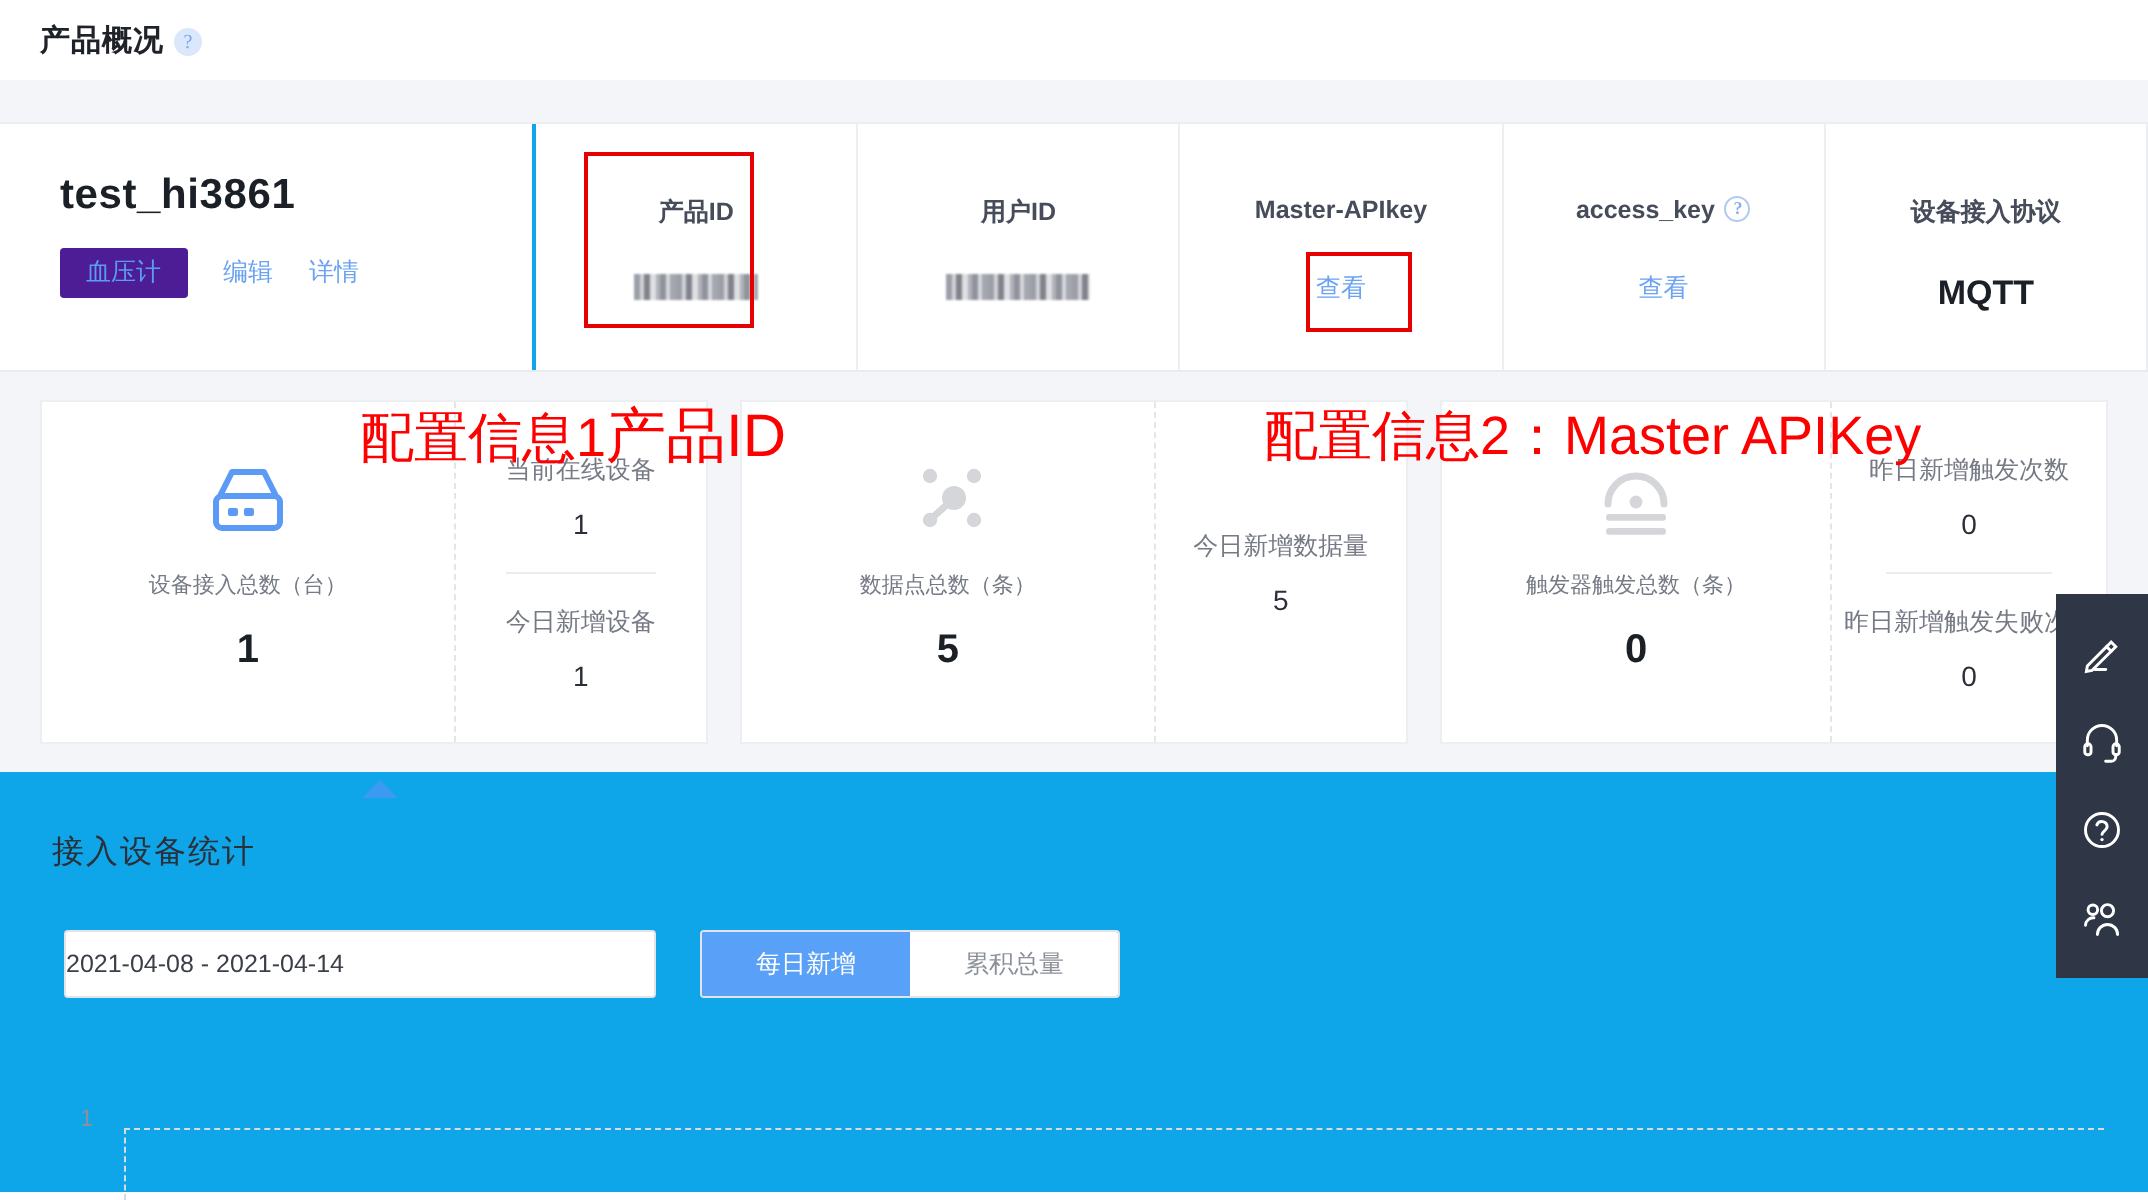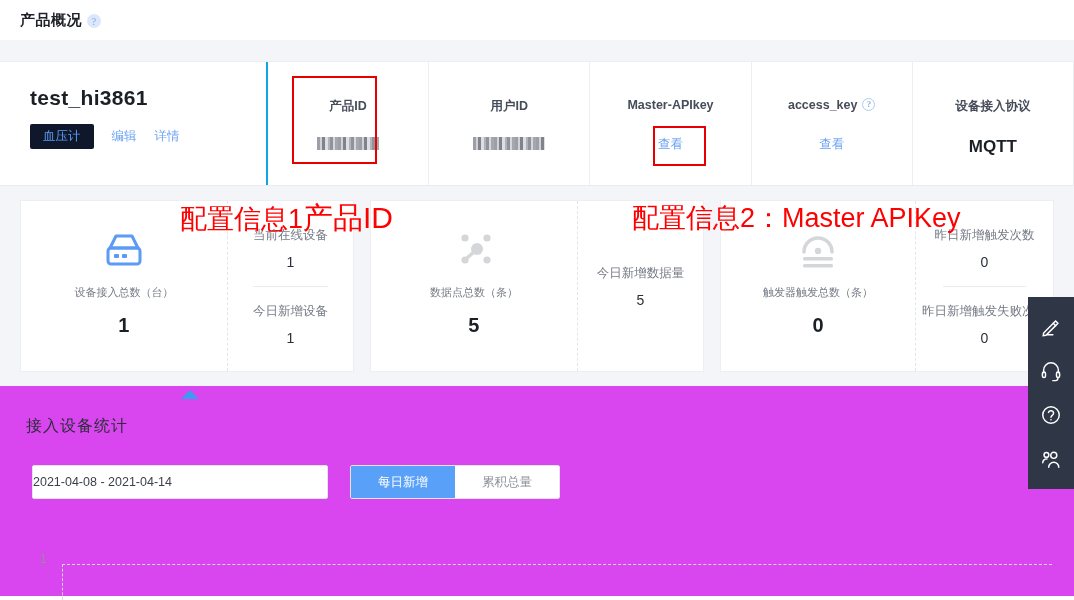--- a/index.html
+++ b/index.html
@@ -49,21 +49,21 @@
     border-bottom: 1px solid #e9ebef;
   }
   .pc-left {
     width: 268px; flex: none;
     padding: 24px 0 0 30px;
     border-right: 2px solid #0ea5e9;
   }
   .pc-name { font-size: 21px; font-weight: bold; color: #1b1f26; letter-spacing: .3px; }
   .pc-sub { margin-top: 14px; display: flex; align-items: center; }
   .pc-tag {
-    background: #0f172a; color: #5b9bf5;
+    background: #4c1d95; color: #5b9bf5;
     font-size: 12.5px; padding: 4px 13px; border-radius: 2px;
   }
   .pc-link { color: #6ba3f2; font-size: 12.5px; margin-left: 18px; cursor: pointer; }
 
   .pc-cell {
     flex: 1 1 0;
     border-right: 1px solid #eceef2;
     display: flex; flex-direction: column; align-items: center;
     padding-top: 36px;
     position: relative;
@@ -149,21 +149,21 @@
     position: absolute; left: 181px; top: 390px;
     width: 0; height: 0;
     border-left: 9px solid transparent;
     border-right: 9px solid transparent;
     border-bottom: 9px solid #3d9af2;
     z-index: 20;
   }
 
   
   .bottom-panel {
-    background: #d946ef;
+    background: #0ea5e9;
     padding: 30px 0 0 0;
     height: 210px;
   }
   .bp-title { font-size: 16px; color: #2b2f38; padding-left: 26px; letter-spacing: 1px; }
   .bp-controls { display: flex; align-items: center; padding-left: 32px; margin-top: 28px; }
   .date-input {
     width: 296px; height: 34px;
     border: 1px solid #e2e4e9; background: #fff;
     display: flex; align-items: center; 
     font-size: 12.5px; color: #3a3f4a;

